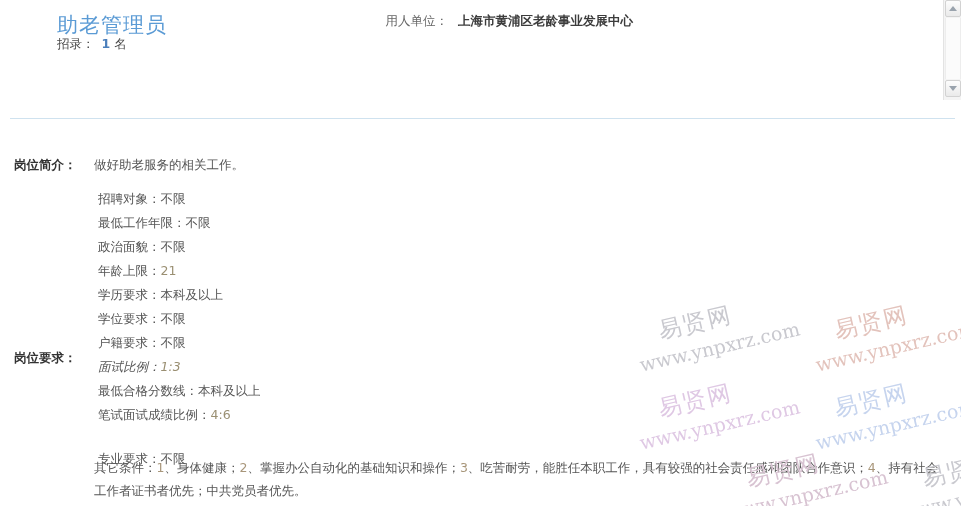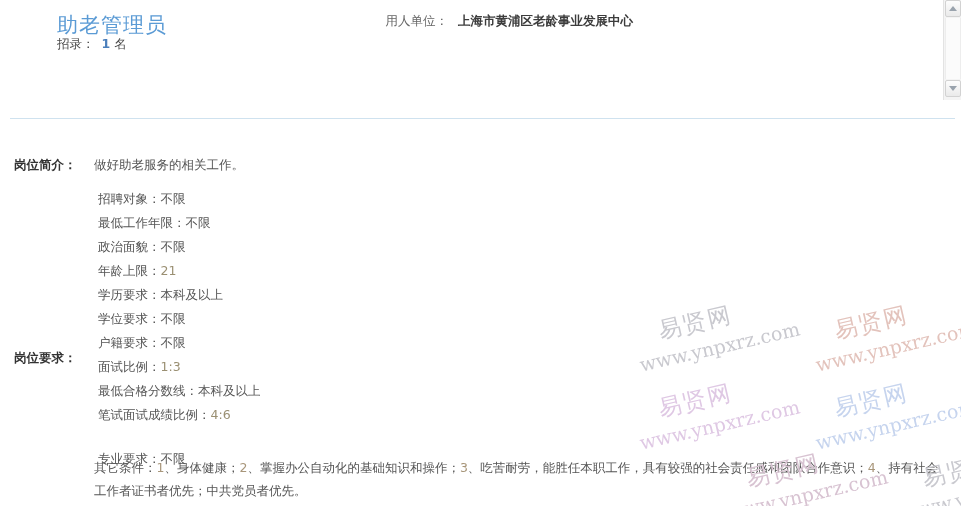--- a/index.html
+++ b/index.html
@@ -243,21 +243,21 @@
     <div id="content-col">
       <div class="intro-text">做好助老服务的相关工作。</div>
 
     <div class="detail-row" style="top: 61px;"><span>招聘对象：</span><span>不限</span></div>
         <div class="detail-row" style="top: 85px;"><span>最低工作年限：</span><span>不限</span></div>
         <div class="detail-row" style="top: 109px;"><span>政治面貌：</span><span>不限</span></div>
         <div class="detail-row" style="top: 133px;"><span>年龄上限：</span><span class="num">21</span></div>
         <div class="detail-row" style="top: 157px;"><span>学历要求：</span><span>本科及以上</span></div>
         <div class="detail-row" style="top: 181px;"><span>学位要求：</span><span>不限</span></div>
         <div class="detail-row" style="top: 205px;"><span>户籍要求：</span><span>不限</span></div>
-        <div class="detail-row" style="top: 229px;"><span>面试比例：</span><span class="num">1:3</span></div>
+        <div class="detail-row" style="top: 229px; font-style: italic;"><span>面试比例：</span><span class="num">1:3</span></div>
         <div class="detail-row" style="top: 253px;"><span>最低合格分数线：</span><span>本科及以上</span></div>
         <div class="detail-row" style="top: 277px;"><span>笔试面试成绩比例：</span><span class="num">4:6</span></div>
         <div class="detail-row" style="top: 301px; margin-top: 20px;"><span>专业要求：</span><span>不限</span></div>
         <div class="para-row" style="top: 326px;">其它条件：<span class="idx">1</span>、身体健康；<span class="idx">2</span>、掌握办公自动化的基础知识和操作；<span class="idx">3</span>、吃苦耐劳，能胜任本职工作，具有较强的社会责任感和团队合作意识；<span class="idx">4</span>、持有社会工作者证书者优先；中共党员者优先。</div>
       </div>
   </div>
 </div>
 
 <div id="scrollbar">
   <div class="sb-btn sb-up">

